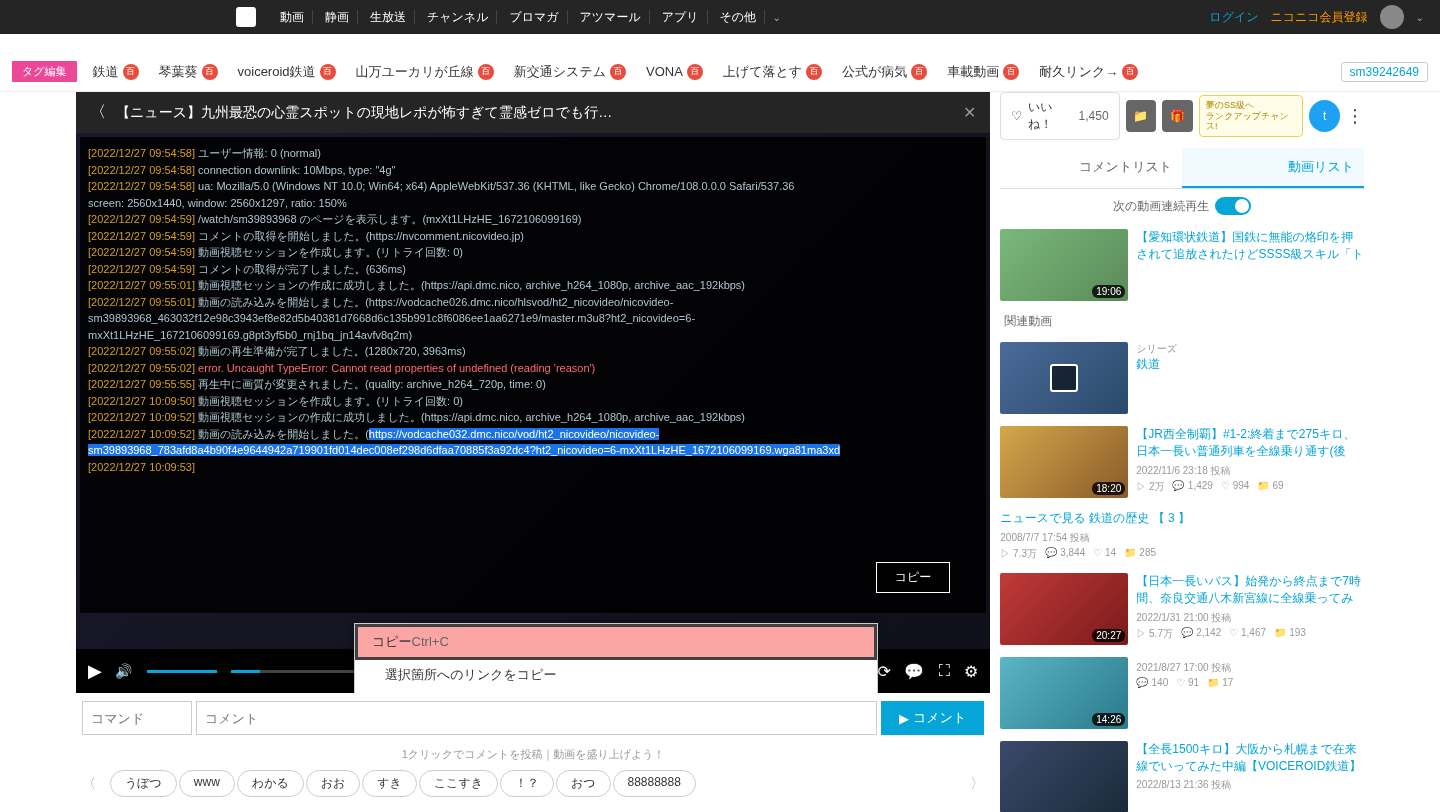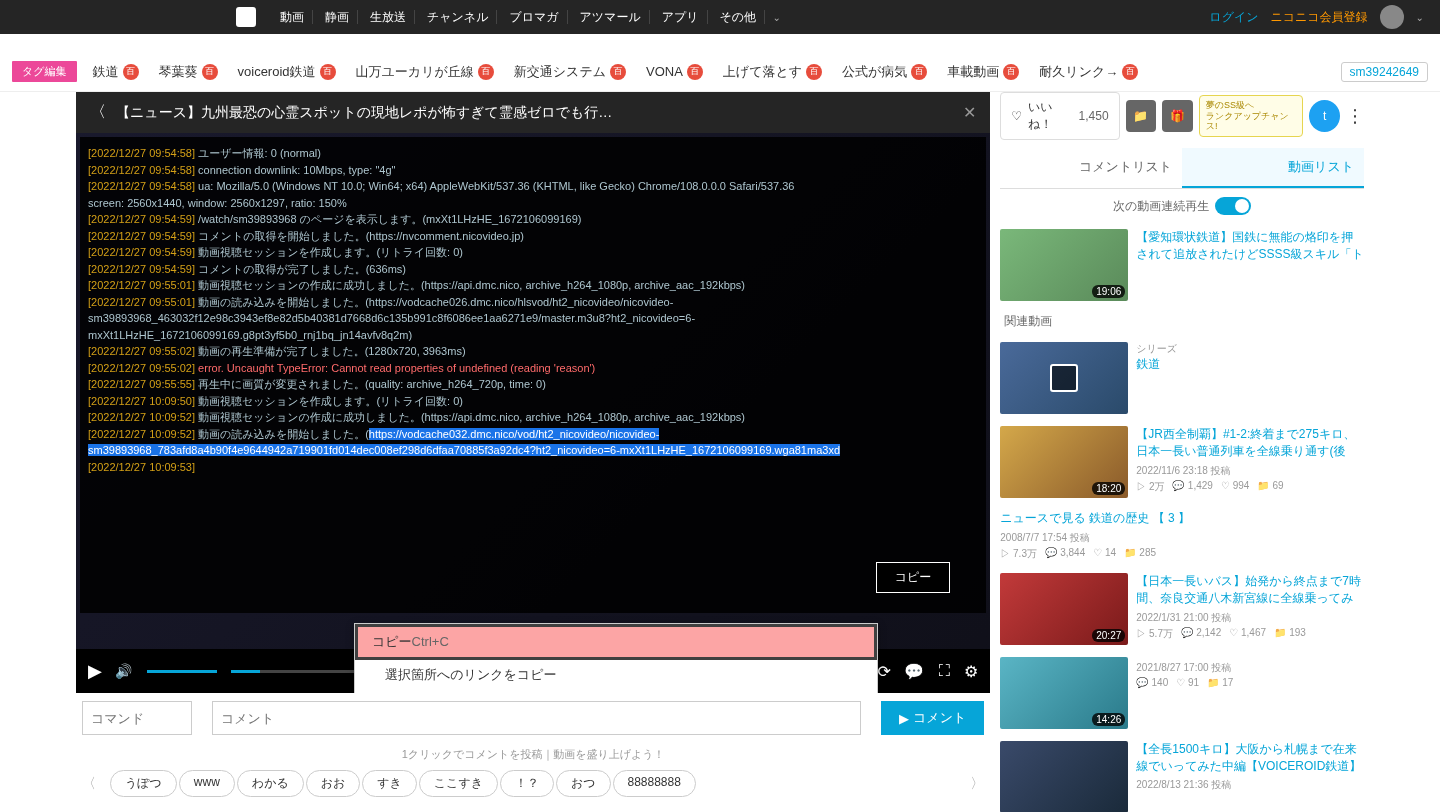--- a/index.html
+++ b/index.html
@@ -35,21 +35,21 @@
 .ctx-menu .item.hi{background:#fca5a5;border:3px solid #404040}
 .ctx-menu .shortcut{margin-left:auto;color:#666}
 .controls{position:absolute;bottom:0;left:0;right:0;height:44px;background:#000;display:flex;align-items:center;padding:0 12px;gap:14px;color:#fff}
 .controls .play{font-size:18px}
 .controls .vol{font-size:14px}
 .controls .vol-bar{width:70px;height:3px;background:#06a5d8}
 .controls .progress{flex:1;height:3px;background:#444;position:relative}
 .controls .progress .fill{width:5%;height:100%;background:#06a5d8}
 .controls .speed{border:1px solid #fff;padding:2px 6px;font-size:11px;border-radius:3px}
 .controls .icon{font-size:16px}
-.comment-bar{display:flex;gap:20px;padding:8px 6px}
+.comment-bar{display:flex;gap:4px;padding:8px 6px}
 .comment-bar input{border:1px solid #ccc;padding:8px;font-size:13px}
 .comment-bar .cmd{width:110px}
 .comment-bar .txt{flex:1}
 .comment-bar button{background:#06a5d8;color:#fff;border:none;padding:8px 18px;font-size:13px;display:flex;align-items:center;gap:4px}
 .hint{text-align:center;color:#999;font-size:11px;padding:4px}
 .suggest-row{display:flex;gap:8px;padding:4px 0;align-items:center}
 .suggest-row .chev{color:#aaa;font-size:14px;padding:0 6px}
 .suggest-row .chip{border:1px solid #ccc;border-radius:14px;padding:4px 14px;font-size:12px}
 .side-col{width:366px;margin-left:10px}
 .action-row{display:flex;align-items:center;gap:6px;padding:0 0 8px}

